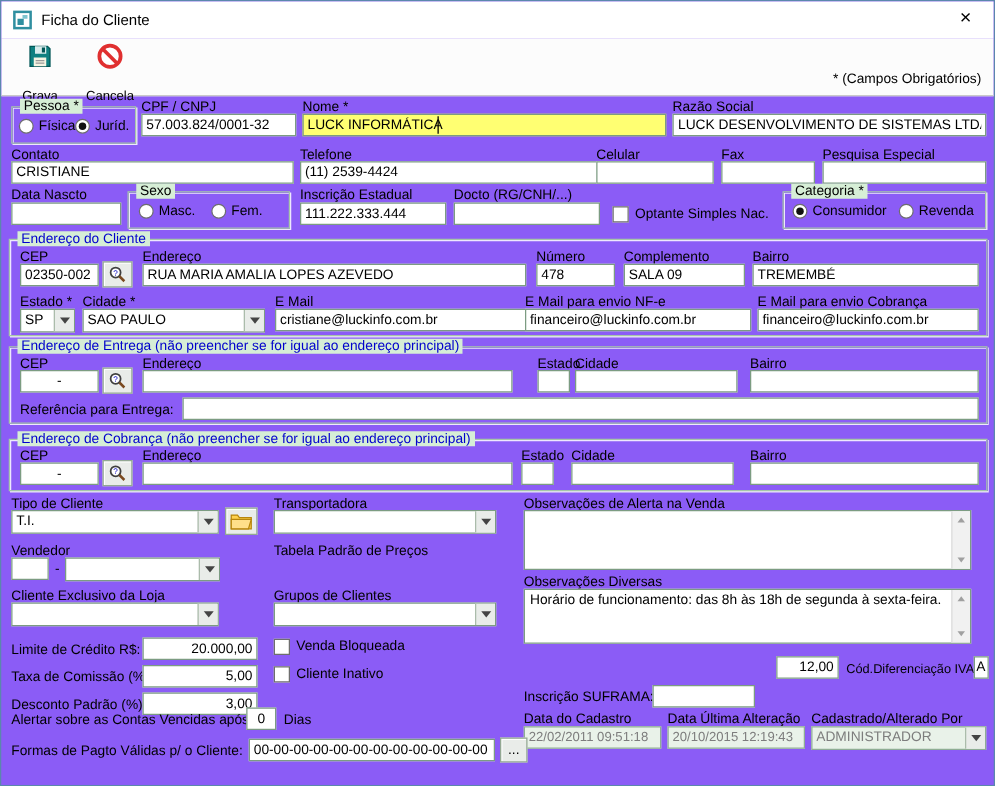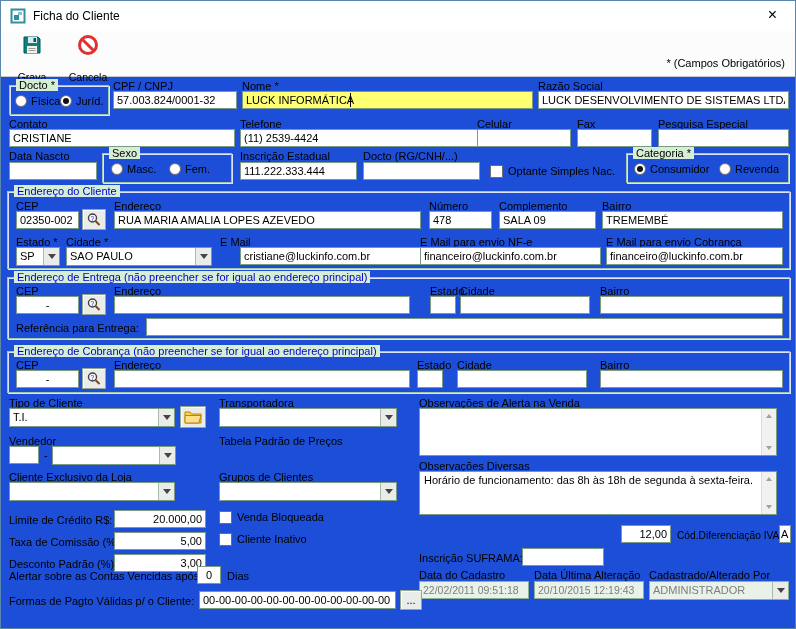--- a/index.html
+++ b/index.html
@@ -1,17 +1,17 @@
 <!DOCTYPE html>
 <html><head>
 <meta charset="utf-8">
 <style>
   * { margin:0; padding:0; box-sizing:border-box; }
   body { background:#e9e9e9; font-family:"Liberation Sans", sans-serif; }
-  .window { position:relative; width:796px; height:629px; background:#1d4ed8; border:1px solid #5b87ad; overflow:hidden; }
+  .window { position:relative; width:796px; height:629px; background:#8b5cf6; border:1px solid #5b87ad; overflow:hidden; }
 
   .titlebar { position:absolute; left:0; top:0; right:0; height:30px; background:#ffffff; }
   .app-icon { position:absolute; left:9px; top:7px; width:16px; height:16px; }
   .title-text { position:absolute; left:32px; top:8px; font-size:12px; color:#000; white-space:nowrap; }
   .close-btn { position:absolute; right:0; top:0; width:45px; height:30px; text-align:center; line-height:28px; font-size:16px; color:#000; cursor:pointer; }
 
   .toolbar { position:absolute; left:0; top:30px; right:0; height:46px; background:#fcfcfc; border-bottom:1px solid #c9c9c9; }
   .tool-btn { position:absolute; top:3px; height:40px; text-align:center; cursor:pointer; }
   .tool-btn svg { display:block; margin:0 auto; }
   .tool-lbl { display:block; font-size:10.5px; color:#000; margin-top:15px; white-space:nowrap; }
@@ -92,21 +92,21 @@
       <svg width="22" height="22" viewBox="0 0 22 22">
         <circle cx="11" cy="11" r="8.5" fill="#fff" stroke="#e03030" stroke-width="3"></circle>
         <line x1="5.2" y1="5.2" x2="16.8" y2="16.8" stroke="#e03030" stroke-width="3"></line>
       </svg>
       <span class="tool-lbl">Cancela</span>
     </div>
     <div class="req-note">* (Campos Obrigatórios)</div>
   </div>
 
   <div class="grp" style="left:8px;top:84px;width:100px;height:30px">
-    <span class="grp-title">Docto *</span>
+    <span class="grp-title">Pessoa *</span>
     <div class="radio-opt" style="left:5px;top:8px;width:43px">
       <span class="rdot"></span>
       <span class="rl">Física</span>
     </div>
     <div class="radio-opt" style="left:50px;top:8px;width:46px">
       <span class="rdot sel"></span>
       <span class="rl">Juríd.</span>
     </div>
   </div>
 
@@ -189,21 +189,21 @@
     <div class="combo" style="left:8px;top:55px;width:44px">
       <span class="ctxt">SP</span>
       <span class="cbtn"></span>
     </div>
     <div class="lbl" style="left:58px;top:44px">Cidade *</div>
     <div class="combo" style="left:58px;top:55px;width:146px">
       <span class="ctxt">SAO PAULO</span>
       <span class="cbtn"></span>
     </div>
     <div class="lbl" style="left:212px;top:44px">E Mail</div>
-    <input class="fld" style="left: 212px; top: 55px; width: 212px; margin-left: 20px;" value="cristiane@luckinfo.com.br">
+    <input class="fld" style="left: 212px; top: 55px; width: 212px;" value="cristiane@luckinfo.com.br">
     <div class="lbl" style="left:412px;top:44px">E Mail para envio NF-e</div>
     <input class="fld" style="left: 412px; top: 55px; width: 181px;" value="financeiro@luckinfo.com.br">
     <div class="lbl" style="left:598px;top:44px">E Mail para envio Cobrança</div>
     <input class="fld" style="left: 598px; top: 55px; width: 177px;" value="financeiro@luckinfo.com.br">
   </div>
 
   <div class="grp" style="left:6px;top:276px;width:783px;height:62px">
     <span class="grp-title blue">Endereço de Entrega (não preencher se for igual ao endereço principal)</span>
     <div class="lbl" style="left:8px;top:7px">CEP</div>
     <input class="fld center" style="left: 8px; top: 18px; width: 63px;" value="-">

